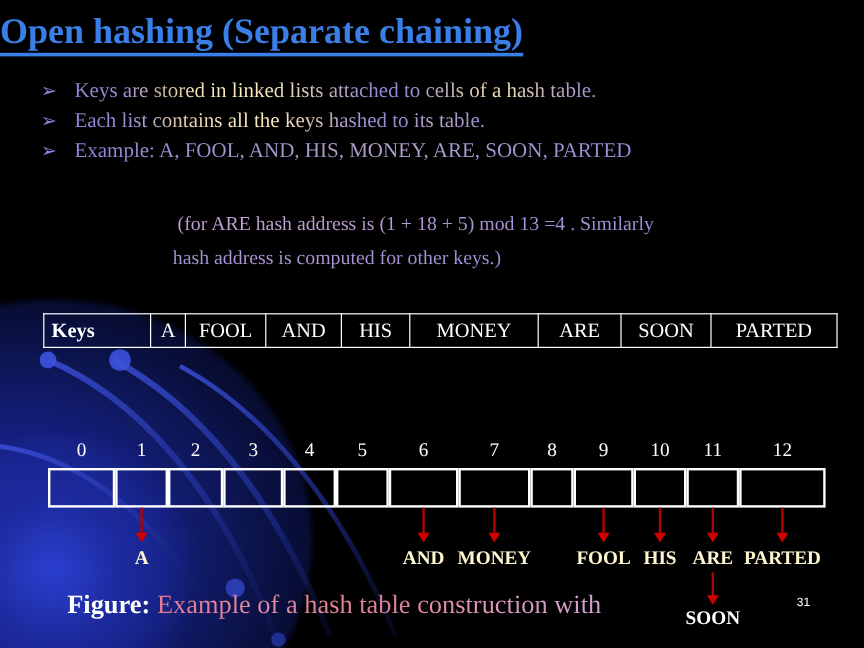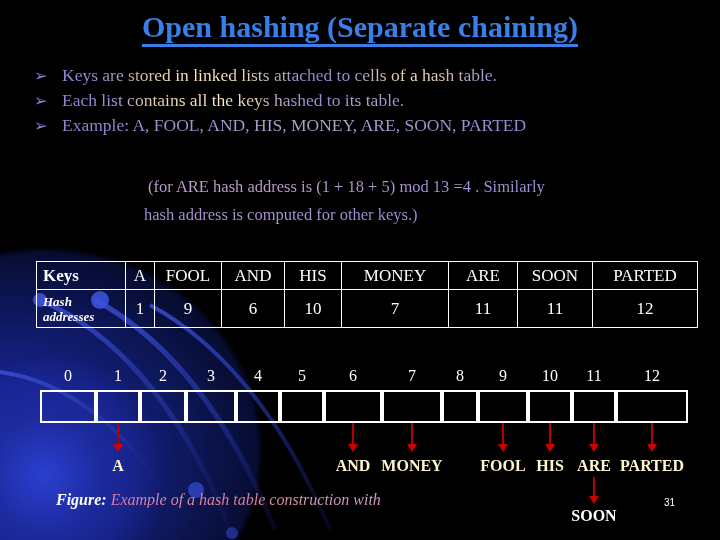--- a/index.html
+++ b/index.html
@@ -53,21 +53,21 @@
     left: 0; top: 0;
     width: 720px; height: 540px;
     pointer-events: none;
   }
 
   
   .title {
     position: absolute;
     left: 0; top: 10px;
     width: 720px;
-    text-align: center;
+    text-align: left;
     font-size: 30px;
     font-weight: bold;
     color: #3a7fe8;
     letter-spacing: 0px;
     white-space: nowrap;
   }
   .title .u {
     border-bottom: 3px solid #3a7fe8;
     padding-bottom: 1px;
   }
@@ -263,23 +263,22 @@
     white-space: nowrap;
     text-align: center;
   }
   .chain.white { color: #ffffff; }
 
   
   .figcap {
     position: absolute;
     left: 56px;
     top: 491px;
-    font-size: 16px;
-    white-space: nowrap;
-    font-style: italic;
+    font-size: 22px;
+    white-space: nowrap;
   }
   .figcap .fw {
     color: #ffffff;
     font-weight: bold;
   }
   .figcap .fp {
     font-weight: normal;
     background-image: linear-gradient(to right,
         #e07a96 0%, #e48a9e 25%, #dd7f99 50%, #d997b8 75%, #cfa0cf 100%);
     -webkit-background-clip: text;
@@ -361,31 +360,20 @@
         <tr class="r1">
       <td class="lab" style="width:82px">Keys</td>
       <td style="width:28px">A</td>
       <td style="width:66px">FOOL</td>
       <td style="width:62px">AND</td>
       <td style="width:56px">HIS</td>
       <td style="width:106px">MONEY</td>
       <td style="width:68px">ARE</td>
       <td style="width:74px">SOON</td>
       <td style="width:104px">PARTED</td>
-    </tr>
-    <tr class="r2">
-      <td class="lab2"><span>Hash</span><br><span>addresses</span></td>
-      <td>1</td>
-      <td>9</td>
-      <td>6</td>
-      <td>10</td>
-      <td>7</td>
-      <td>11</td>
-      <td>11</td>
-      <td>12</td>
     </tr>
   </tbody>
     </table>
 
   <div class="idx-row" id="idx-row">
       <div class="idx" style="left: 0px; width: 56px;">0</div>
       <div class="idx" style="left: 56px; width: 44px;">1</div>
       <div class="idx" style="left: 100px; width: 46px;">2</div>
       <div class="idx" style="left: 146px; width: 50px;">3</div>
       <div class="idx" style="left: 196px; width: 44px;">4</div>

